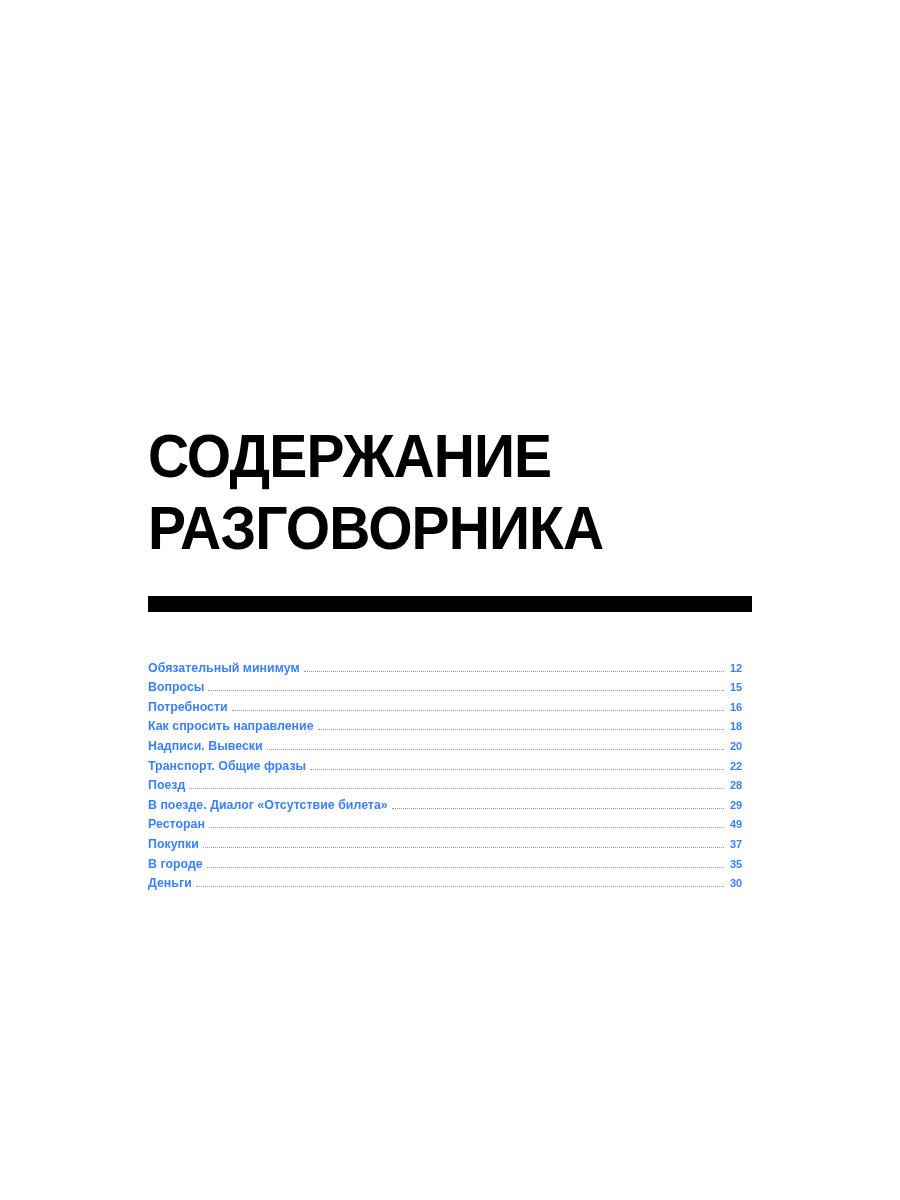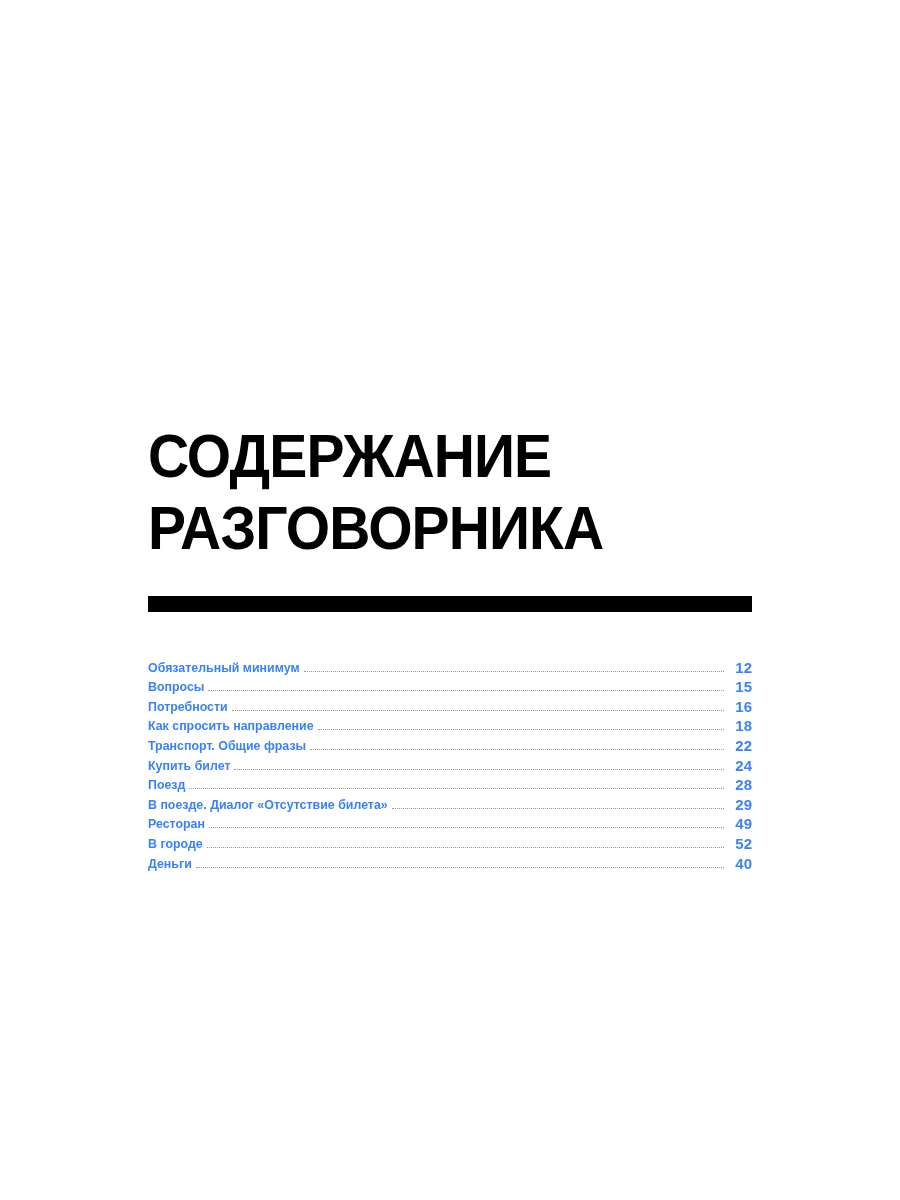--- a/index.html
+++ b/index.html
@@ -78,22 +78,21 @@
     border-bottom: 1px dotted #9a9a9a;
     margin-bottom: 3px;
     height: 10px;
     min-width: 8px;
   }
 
   .toc-page {
     white-space: nowrap;
     padding-left: 6px;
     width: 22px;
-    text-align: right;
-    font-size: 15px;
+    font-size: 11px;
   }
 </style>
 </head>
 <body>
 
 <div class="page">
 
   <div class="title-block">
     <div class="title-line">СОДЕРЖАНИЕ</div>
     <div class="title-line">РАЗГОВОРНИКА</div>
@@ -116,49 +115,54 @@
         <span class="toc-label">Потребности</span>
         <span class="toc-dots"></span>
         <span class="toc-page">16</span>
       </div>
       <div class="toc-row">
         <span class="toc-label">Как спросить направление</span>
         <span class="toc-dots"></span>
         <span class="toc-page">18</span>
       </div>
       <div class="toc-row">
+        <span class="toc-label">Надписи. Вывески</span>
+        <span class="toc-dots"></span>
+        <span class="toc-page">20</span>
+      </div>
+      <div class="toc-row">
         <span class="toc-label">Транспорт. Общие фразы</span>
         <span class="toc-dots"></span>
         <span class="toc-page">22</span>
-      </div>
-      <div class="toc-row">
-        <span class="toc-label">Купить билет</span>
-        <span class="toc-dots"></span>
-        <span class="toc-page">24</span>
       </div>
       <div class="toc-row">
         <span class="toc-label">Поезд</span>
         <span class="toc-dots"></span>
         <span class="toc-page">28</span>
       </div>
       <div class="toc-row">
         <span class="toc-label">В поезде. Диалог «Отсутствие билета»</span>
         <span class="toc-dots"></span>
         <span class="toc-page">29</span>
       </div>
       <div class="toc-row">
         <span class="toc-label">Ресторан</span>
         <span class="toc-dots"></span>
         <span class="toc-page">49</span>
       </div>
       <div class="toc-row">
+        <span class="toc-label">Покупки</span>
+        <span class="toc-dots"></span>
+        <span class="toc-page">37</span>
+      </div>
+      <div class="toc-row">
         <span class="toc-label">В городе</span>
         <span class="toc-dots"></span>
-        <span class="toc-page">52</span>
+        <span class="toc-page">35</span>
       </div>
       <div class="toc-row">
         <span class="toc-label">Деньги</span>
         <span class="toc-dots"></span>
-        <span class="toc-page">40</span>
+        <span class="toc-page">30</span>
       </div>
     </div>
 
 </div>
 
 </body></html>

